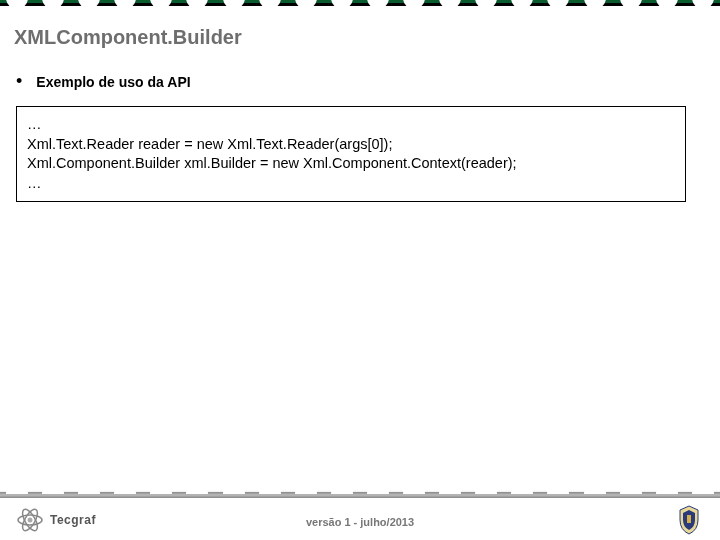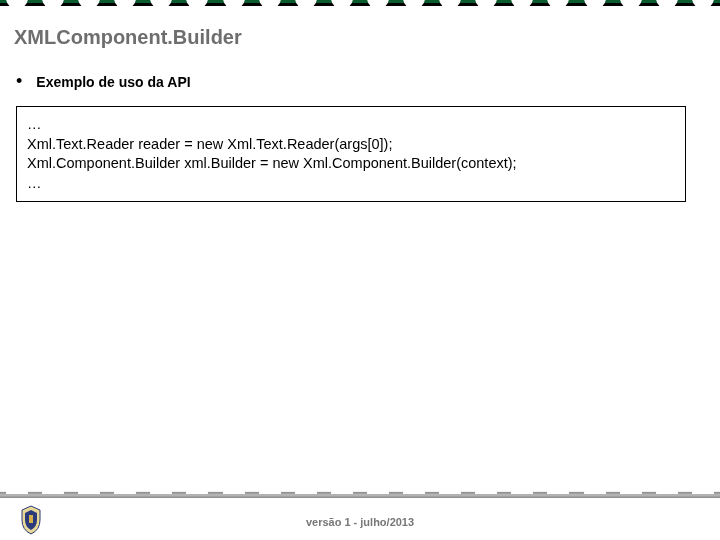--- a/index.html
+++ b/index.html
@@ -152,21 +152,21 @@
 
 <div class="content">
   <div class="title">XMLComponent.Builder</div>
   <div class="bullet-row">
     <span class="bullet">•</span>
     <span class="bullet-text">Exemplo de uso da API</span>
   </div>
   <div class="code-box">
     <div class="code-line">…</div>
     <div class="code-line">Xml.Text.Reader reader = new Xml.Text.Reader(args[0]);</div>
-    <div class="code-line">Xml.Component.Builder xml.Builder = new Xml.Component.Builder(context);</div>
+    <div class="code-line">Xml.Component.Builder xml.Builder = new Xml.Component.Context(reader);</div>
     <div class="code-line">…</div>
   </div>
 </div>
 
 <div class="mid-shadow"></div>
 
 <div class="footer">
   <div class="footer-bar">
     <div class="circles-row" style="top:-9px">
       <div class="circ-up"></div>
@@ -185,20 +185,31 @@
         <div class="circ-up"></div>
         <div class="circ-up"></div>
         <div class="circ-up"></div>
         <div class="circ-up"></div>
         <div class="circ-up"></div>
         <div class="circ-up"></div>
         <div class="circ-up"></div>
     </div>
   </div>
   <div class="footer-inner">
+    <div class="logo-left">
+      <div class="logo-shape">
+        <svg width="28" height="24" viewBox="0 0 28 24">
+          <ellipse cx="14" cy="12" rx="12" ry="5" fill="none" stroke="#888" stroke-width="1.5"></ellipse>
+          <ellipse cx="14" cy="12" rx="12" ry="5" fill="none" stroke="#888" stroke-width="1.5" transform="rotate(60 14 12)"></ellipse>
+          <ellipse cx="14" cy="12" rx="12" ry="5" fill="none" stroke="#888" stroke-width="1.5" transform="rotate(-60 14 12)"></ellipse>
+          <circle cx="14" cy="12" r="2.5" fill="#aaa"></circle>
+        </svg>
+      </div>
+      <span class="logo-text">Tecgraf</span>
+    </div>
     <div class="logo-right">
       <svg width="30" height="32" viewBox="0 0 30 32">
         <path d="M15 2 L24 6 L24 16 Q24 26 15 30 Q6 26 6 16 L6 6 Z" fill="#e8d898" stroke="#2a3a7a" stroke-width="1"></path>
         <path d="M15 6 L21 9 L21 16 Q21 23 15 26 Q9 23 9 16 L9 9 Z" fill="#2a3a7a"></path>
         <rect x="13" y="11" width="4" height="8" fill="#d4b04a"></rect>
       </svg>
     </div>
   </div>
   <div class="footer-center">versão 1 - julho/2013</div>
 </div>

